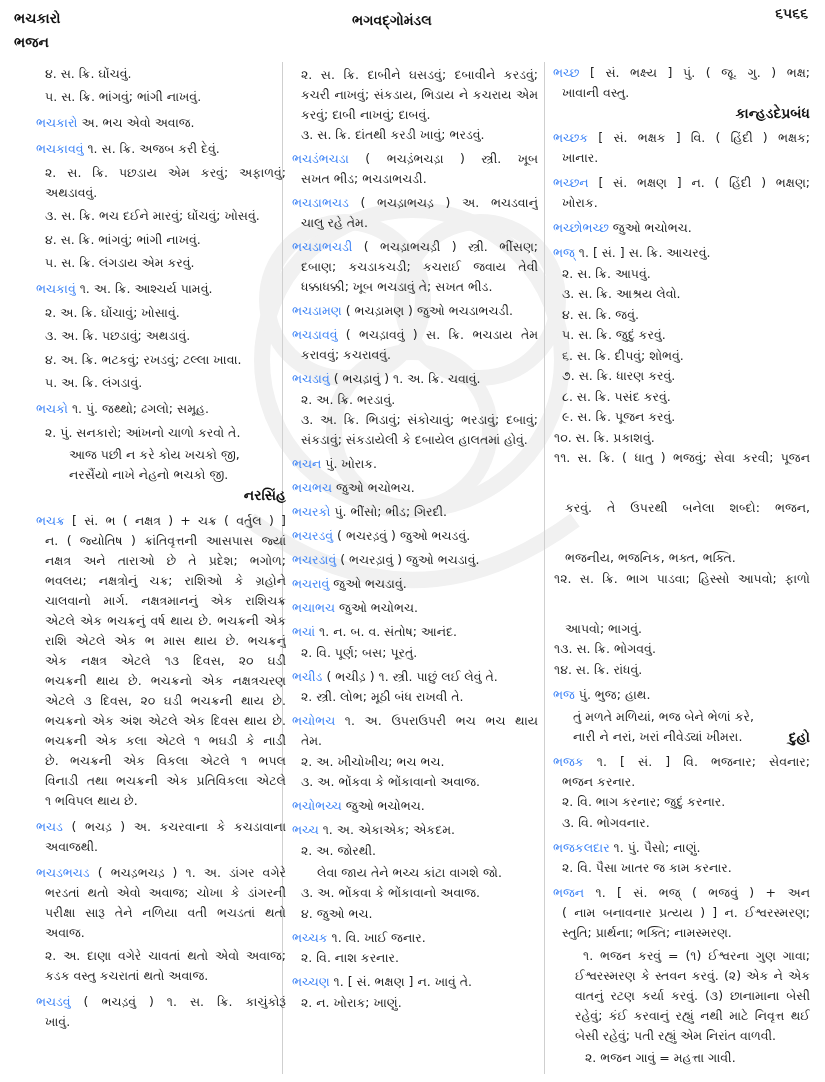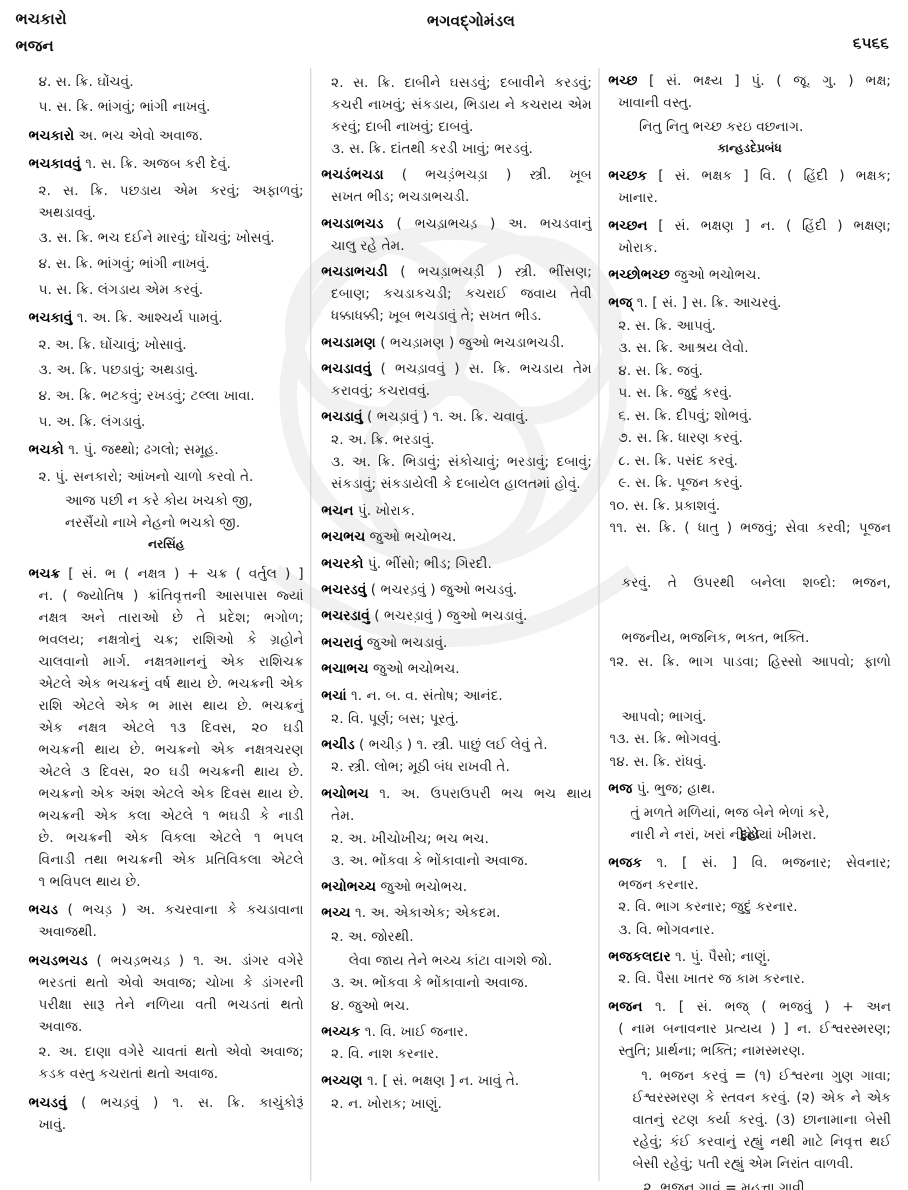--- a/index.html
+++ b/index.html
@@ -2,54 +2,54 @@
 <html><head>
 <meta charset="utf-8">
 <style>
   html, body { margin: 0; padding: 0; background: #ffffff; }
   body { width: 825px; height: 1082px; position: relative; overflow: hidden;
          font-family: "DejaVu Sans", sans-serif; color: #222; }
   .watermark { position: absolute; left: 0; top: 0; width: 825px; height: 1082px; z-index: 0; }
   .hdr { position: absolute; font-weight: bold; font-size: 14px; color: #111; z-index: 2; }
   .divider { position: absolute; top: 62px; width: 0; height: 1012px; border-left: 1px solid #cfcfcf; z-index: 1; }
   .col { position: absolute; z-index: 2; font-size: 12.5px; }
-  .c1 { left: 26px; top: 60px; width: 250px; --eg: 6px; --sg: 3.5px; }
+  .c1 { left: 36px; top: 60px; width: 250px; --eg: 6px; --sg: 3.5px; }
   .c2 { left: 292px; top: 64px; width: 246px; --eg: 4px; --sg: 0.5px; }
   .c3 { left: 553px; top: 58px; width: 257px; --eg: 5px; --sg: 0.5px; }
   .blk { display: block; }
   .e { margin-top: var(--eg); }
   .s { margin-top: var(--sg); padding-left: 9px; }
   .s0 { padding-left: 1px; }
   .q { margin-top: 2px; padding-left: 33px; }
   .id { padding-left: 26px; }
-  .src { text-align: center; font-size: 11px; height: 20px; line-height: 20px; color: #111; font-weight: bold; }
+  .src { text-align: right; font-size: 14px; height: 20px; line-height: 20px; color: #111; font-weight: bold; }
   .ln { display: block; height: 20px; line-height: 20px; overflow: hidden; white-space: normal; }
   .j { text-align: justify; text-align-last: justify; }
   .in { padding-left: 9px; }
   .in10 { padding-left: 11px; margin-top: 30px; }
   .x8 { padding-left: 8px; }
-  .hw { font-weight: bold; color: #000000; }
+  .hw { font-weight: normal; color: #3b82f6; }
 </style>
 </head>
 <body>
 
 <svg class="watermark" viewBox="0 0 825 1082">
   <g fill="none" stroke="#f1f1f1" stroke-width="16">
     <circle cx="412" cy="360" r="150"></circle>
     <circle cx="345" cy="300" r="78"></circle>
     <circle cx="480" cy="300" r="78"></circle>
     <circle cx="412" cy="430" r="78"></circle>
     <path d="M250 520 Q412 640 575 520"></path>
   </g>
 </svg>
 
 <div class="hdr" style="left:14px; top:10px;">ભચકારો</div>
 <div class="hdr" style="left:14px; top:34px;">ભજન</div>
-<div class="hdr" style="left:368px; top:12px; width:100px; text-align:right;">ભગવદ્ગોમંડલ</div>
-<div class="hdr" style="right:17px; top:32px;">૬૫૬૬</div>
+<div class="hdr" style="left:352px; top:12px; width:100px; text-align:left;">ભગવદ્ગોમંડલ</div>
+<div class="hdr" style="right:17px; top:5px;">૬૫૬૬</div>
 
 <div class="divider" style="left:282px;"></div>
 <div class="divider" style="left:544px;"></div>
 
 <div class="col c1">
   <div class="blk s">
       <div class="ln">૪. સ. ક્રિ. ઘોંચવું.</div>
     </div>
   <div class="blk s">
       <div class="ln">૫. સ. ક્રિ. ભાંગવું; ભાંગી નાખવું.</div>
@@ -248,23 +248,20 @@
   <div class="blk s">
       <div class="ln">૨. ન. ખોરાક; ખાણું.</div>
     </div>
 </div>
 
 <div class="col c3">
   <div class="blk e">
     <div class="ln j"><b class="hw">ભચ્છ</b> <span>[ સં. ભક્ષ્ય ] પું. ( જૂ. ગુ. ) ભક્ષ;</span></div>
     <div class="ln in">ખાવાની વસ્તુ.</div>
   </div>
-  <div class="blk q" style="padding-left:28px;">
-      <div class="ln">નિતુ નિતુ ભચ્છ કરઇ વછનાગ.</div>
-    </div>
   <div class="blk src">કાન્હડદેપ્રબંધ</div>
   <div class="blk e">
     <div class="ln j"><b class="hw">ભચ્છક</b> <span>[ સં. ભક્ષક ] વિ. ( હિંદી ) ભક્ષક;</span></div>
     <div class="ln in">ખાનાર.</div>
   </div>
   <div class="blk e">
     <div class="ln j"><b class="hw">ભચ્છન</b> <span>[ સં. ભક્ષણ ] ન. ( હિંદી ) ભક્ષણ;</span></div>
     <div class="ln in">ખોરાક.</div>
   </div>
   <div class="blk e">

